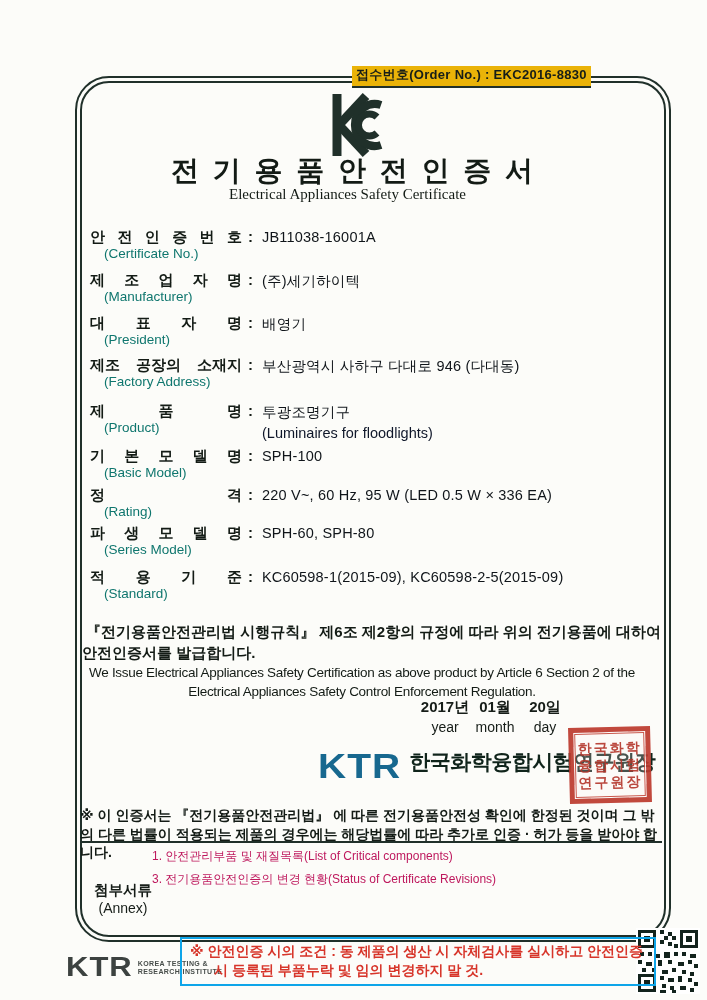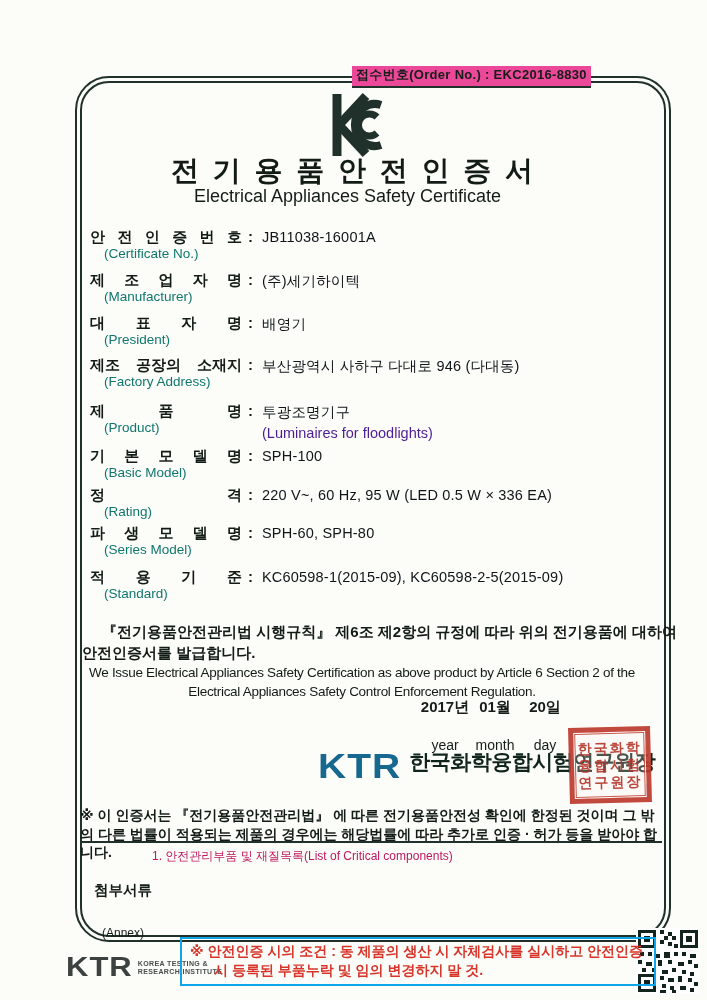--- a/index.html
+++ b/index.html
@@ -8,21 +8,21 @@
     background:#fcfcf9;
     font-family:"Liberation Sans","DejaVu Sans",sans-serif;
     color:#161d18;
     -webkit-font-smoothing:antialiased;
   }
   .abs{position:absolute;}
   
   .order-line{
     top:66px;left:352px;z-index:6;
     font-size:13px;font-weight:bold;letter-spacing:.3px;
-    background:#ec4899;padding:0 4px 2px 4px;
+    background:#eab308;padding:0 4px 2px 4px;
     border-bottom:2px solid #20302a;
     white-space:nowrap;
   }
   
   .frame-outer{
     top:76px;left:75px;width:592px;height:862px;
     border:2px solid #20302a;border-radius:34px;z-index:1;
   }
   .frame-inner{
     position:absolute;top:3px;left:3px;right:3px;bottom:3px;
@@ -30,51 +30,51 @@
   }
   
   .kc-logo{top:92px;left:330px;width:58px;height:66px;z-index:2;}
   .title-kr{
     top:152px;left:0;width:707px;text-align:center;z-index:2;
     font-size:28px;font-weight:bold;letter-spacing:3px;color:#131b15;
     white-space:nowrap;
   }
   .title-en{
     top:186px;left:0;width:695px;text-align:center;z-index:2;
-    font-size:18px;font-weight:normal;color:#131b15;
+    font-size:15px;font-weight:normal;color:#131b15;font-family:Liberation Serif, serif;
   }
   
   .frow{left:90px;width:560px;z-index:2;}
   .flabel{
     position:absolute;left:0;top:0;width:152px;
     font-size:15px;font-weight:bold;color:#131b15;
     text-align:justify;text-align-last:justify;white-space:normal;
   }
   .fen{
     position:absolute;left:14px;top:18px;width:200px;
     font-size:13.5px;font-weight:normal;text-align:left;color:#0f766e;
     white-space:nowrap;
   }
   .fcolon{position:absolute;left:158px;top:0;font-size:15px;font-weight:bold;}
   .fvalue{
     position:absolute;left:172px;top:1px;width:386px;
     font-size:14.5px;color:#10151a;white-space:nowrap;letter-spacing:.2px;
   }
   .fvalue2{
     position:absolute;left:172px;top:23px;width:386px;
-    font-size:14.5px;color:#4c1d95;white-space:nowrap;
+    font-size:14.5px;color:#0f172a;white-space:nowrap;
   }
   
   .stmt{left:82px;width:560px;z-index:2;font-size:15px;line-height:20px;}
   .stmt-kr{font-weight:bold;color:#131b15;white-space:nowrap;}
   .stmt-en{font-weight:normal;font-size:13.5px;letter-spacing:-.3px;color:#131b15;white-space:nowrap;text-align:center;}
   
   .date-grid{
     top:698px;left:420px;width:150px;z-index:2;
-    display:grid;grid-template-columns:1fr 1fr 1fr;row-gap:20px;text-align:center;
+    display:grid;grid-template-columns:1fr 1fr 1fr;row-gap:2px;text-align:center;
   }
   .date-kr{font-size:15px;font-weight:bold;}
   .date-en{font-size:14px;}
   
   .ktr-mid{top:746px;left:318px;z-index:2;display:flex;align-items:flex-start;}
   .ktr-logo{
     font-size:39px;font-weight:bold;color:#17688f;letter-spacing:1px;
     transform:scaleY(.9);line-height:40px;
   }
   .inst{margin-left:8px;padding-top:2px;}
@@ -93,21 +93,21 @@
   }
   
   .note{
     top:806px;left:80px;width:580px;z-index:2;
     font-size:14px;font-weight:bold;line-height:18.5px;color:#131b15;
     word-break:break-all;
   }
   .annex-sep{top:841px;left:80px;width:582px;height:2px;background:#20302a;z-index:2;}
   .annex-label{top:866px;left:90px;width:66px;text-align:center;z-index:2;}
   .annex-label .kr{font-size:14.5px;font-weight:bold;margin-top:15px;}
-  .annex-label .en{font-size:12px;margin-top:26px;}
+  .annex-label .en{font-size:14px;}
   .annex-items{top:845px;left:152px;width:500px;z-index:2;}
   .annex-item{font-size:12px;line-height:22.5px;white-space:nowrap;color:#be185d;}
   
   .cond-box{
     top:937px;left:152px;width:476px;z-index:5;
     border:2px solid #0ea5e9;background:transparent;
     padding:3px 8px 4px 8px;box-sizing:border-box;margin-left:28px;
   }
   .cond-text{
     color:#d7352a;font-size:14px;font-weight:bold;line-height:19px;
@@ -199,21 +199,21 @@
   <span class="fcolon">:</span>
   <span class="fvalue">SPH-60, SPH-80</span>
 </div>
 <div class="abs frow" style="top:568px">
   <span class="flabel">적 용 기 준</span>
   <span class="fen">(Standard)</span>
   <span class="fcolon">:</span>
   <span class="fvalue">KC60598-1(2015-09), KC60598-2-5(2015-09)</span>
 </div>
 
-<div class="abs stmt stmt-kr" style="top:622px;padding-left:20px">『전기용품안전관리법 시행규칙』 제6조 제2항의 규정에 따라 위의 전기용품에 대하여</div>
+<div class="abs stmt stmt-kr" style="top:622px;padding-left:4px">『전기용품안전관리법 시행규칙』 제6조 제2항의 규정에 따라 위의 전기용품에 대하여</div>
 <div class="abs stmt stmt-kr" style="top:643px">안전인증서를 발급합니다.</div>
 <div class="abs stmt stmt-en" style="top:663px">We Issue Electrical Appliances Safety Certification as above product by Article 6 Section 2 of the</div>
 <div class="abs stmt stmt-en" style="top:682px">Electrical Appliances Safety Control Enforcement Regulation.</div>
 
 <div class="abs date-grid">
   <span class="date-kr">2017년</span>
   <span class="date-kr">01월</span>
   <span class="date-kr">20일</span>
   <span class="date-en">year</span>
   <span class="date-en">month</span>
@@ -233,20 +233,21 @@
 
 <div class="abs note">※ 이 인증서는 『전기용품안전관리법』 에 따른 전기용품안전성 확인에 한정된 것이며 그 밖의 다른 법률이 적용되는 제품의 경우에는 해당법률에 따라 추가로 인증 · 허가 등을 받아야 합니다.</div>
 
 <div class="abs annex-sep"></div>
 <div class="abs annex-label">
   <div class="kr">첨부서류</div>
   <div class="en">(Annex)</div>
 </div>
 <div class="abs annex-items">
   <div class="annex-item">1. 안전관리부품 및 재질목록(List of Critical components)</div>
+  <div class="annex-item">3. 전기용품안전인증의 변경 현황(Status of Certificate Revisions)</div>
 </div>
 
 <div class="abs cond-box">
   <div class="cond-text">※ 안전인증 시의 조건 : 동 제품의 생산 시 자체검사를 실시하고 안전인증 시 등록된 부품누락 및 임의 변경하지 말 것.</div>
 </div>
 
 <div class="abs ktr-foot">
   <span class="ktr-foot-logo">KTR</span>
   <span class="ktr-foot-txt">
     <div>KOREA TESTING &amp;</div>

